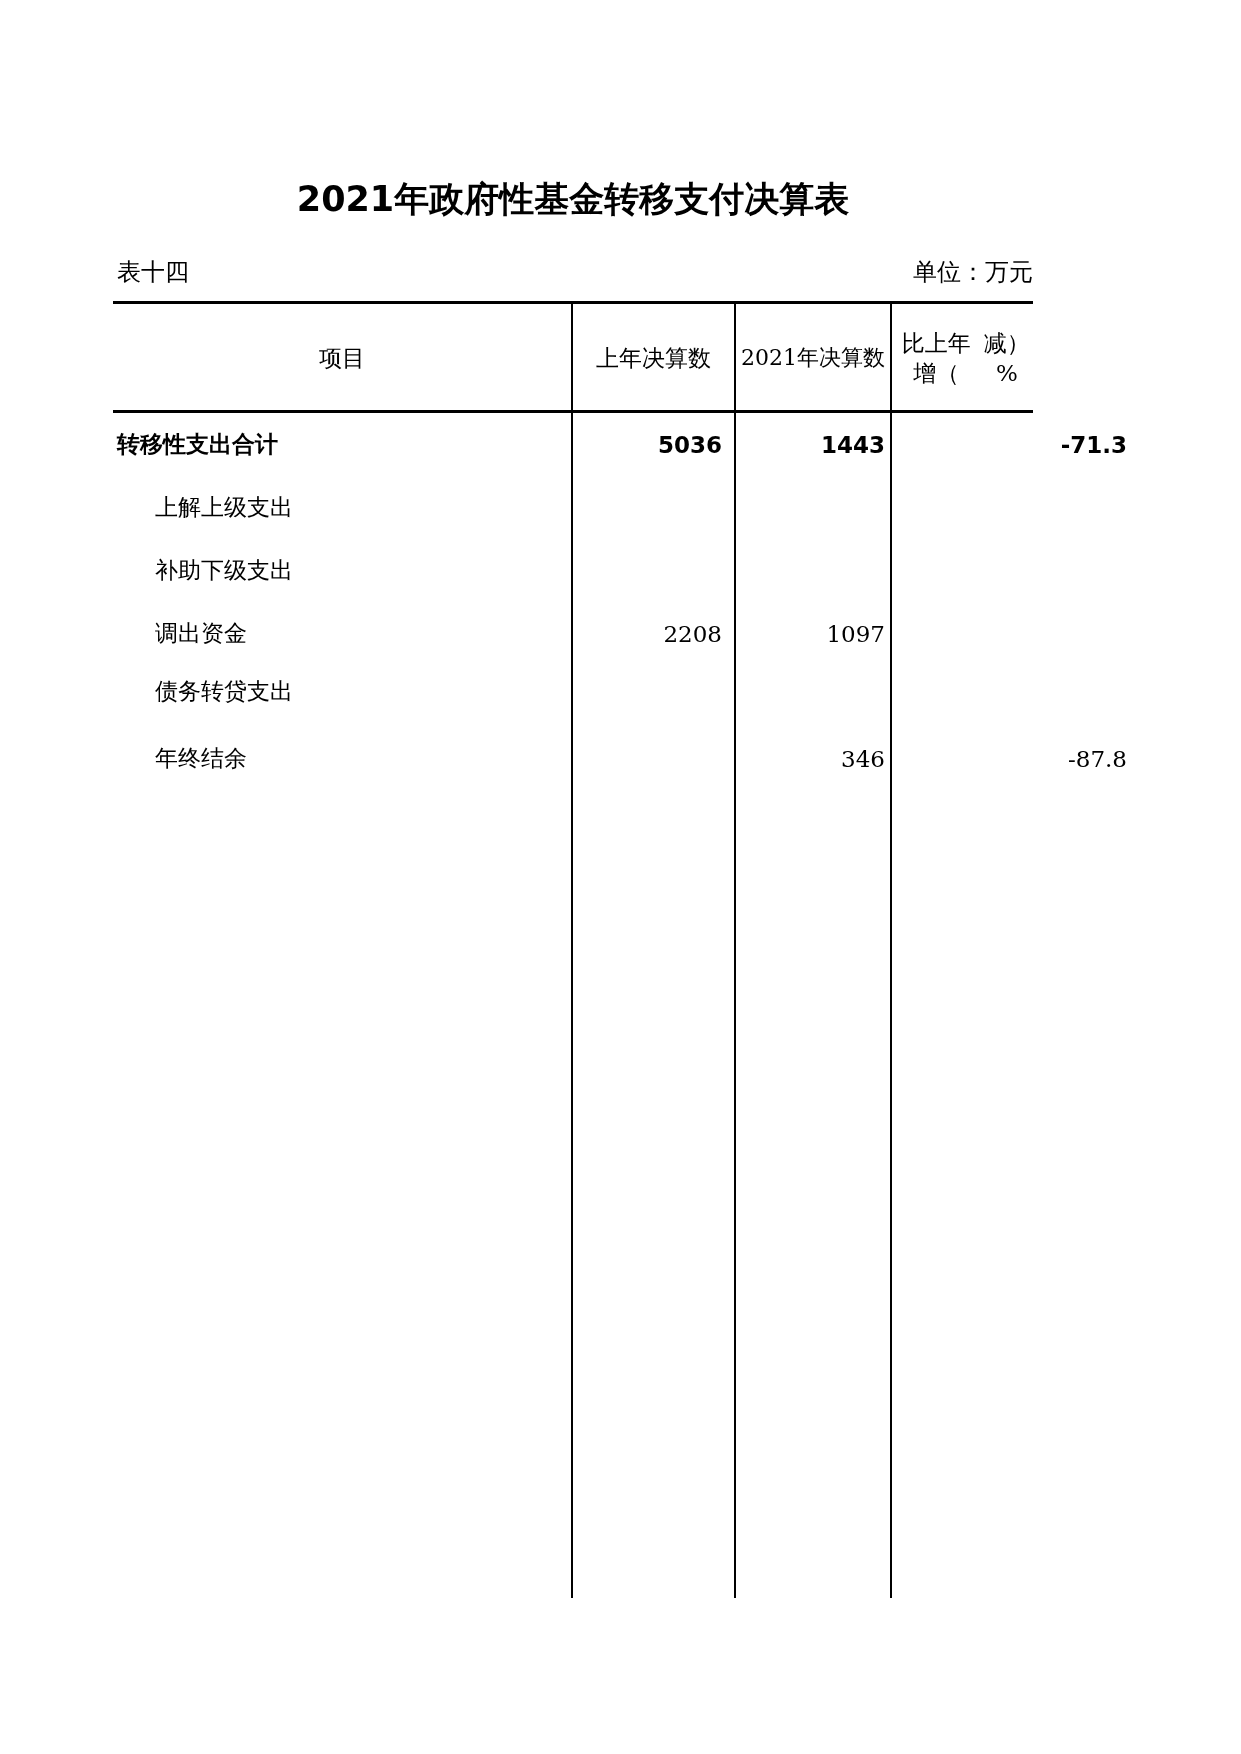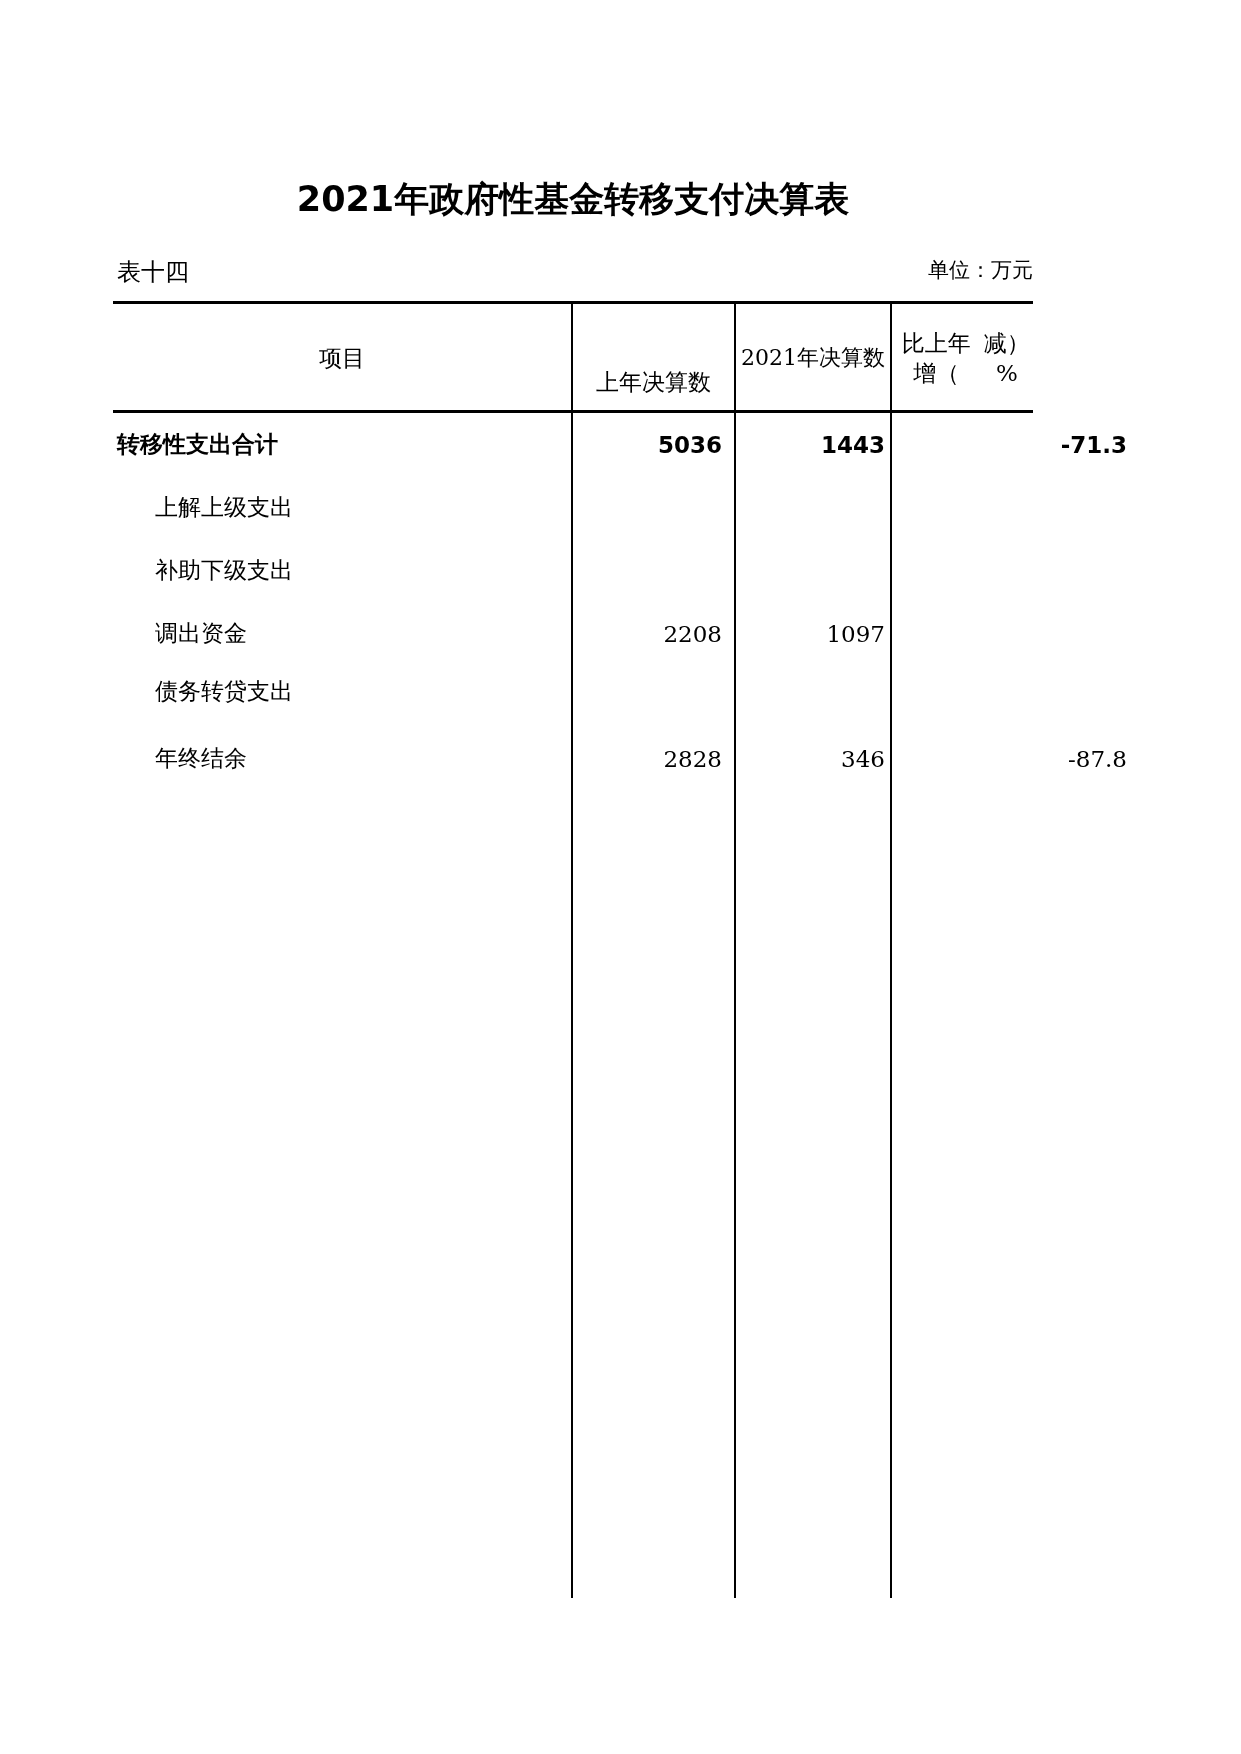--- a/index.html
+++ b/index.html
@@ -9,21 +9,21 @@
   }
   .title {
     position: absolute; left: 113px; width: 920px; top: 176px;
     text-align: center; font-size: 35px; font-weight: bold; letter-spacing: 0px;
     font-family: "DejaVu Sans", "Liberation Sans", sans-serif;
   }
   .meta-left {
     position: absolute; left: 117px; top: 256px; font-size: 24px;
   }
   .meta-right {
-    position: absolute; right: 208px; top: 256px; font-size: 21px; text-align: right;
+    position: absolute; right: 208px; top: 256px; font-size: 24px; text-align: right;
   }
   .hline { position: absolute; left: 113px; width: 920px; height: 3px; background: #000; }
   .vline { position: absolute; width: 2px; background: #000; }
   .hdr-cell {
     position: absolute; top: 304px; height: 107px;
     display: flex; align-items: center; justify-content: center;
     text-align: center; font-size: 23px; line-height: 30px;
   }
   .row { position: absolute; left: 113px; width: 920px; height: 63px; }
   .cell { position: absolute; top: 0; height: 63px; display: flex; align-items: center; font-size: 23px; }
@@ -45,21 +45,21 @@
 
   <div class="hline" style="top:301px;"></div>
   <div class="hline" style="top:410px;"></div>
 
   <div class="vline" style="left:571px; top:301px; height:1297px;"></div>
   <div class="vline" style="left:734px; top:301px; height:1297px;"></div>
   <div class="vline" style="left:890px; top:301px; height:1297px;"></div>
 
   <div>
     <div class="hdr-cell" style="left:113px; width:458px;">项目</div>
-    <div class="hdr-cell" style="left:573px; width:161px;margin-top:24px;">上年决算数</div>
+    <div class="hdr-cell" style="left:573px; width:161px;">上年决算数</div>
     <div class="hdr-cell" style="left:736px; width:154px; font-size:22px;">2021年决算数</div>
     <div class="hdr-cell" style="left:892px; width:141px; ">
       <span>比上年增（</span>
       <span>减）%</span>
     </div>
   </div>
 
   <div class="row bold" style="top:413px;">
     <div class="cell c-name">转移性支出合计</div>
     <div class="cell c-prev">5036</div>
@@ -85,17 +85,16 @@
     <div class="cell c-pct"></div>
   </div>
   <div class="row" style="top:660px;">
     <div class="cell c-name indent">债务转贷支出</div>
     <div class="cell c-prev"></div>
     <div class="cell c-cur"></div>
     <div class="cell c-pct"></div>
   </div>
   <div class="row" style="top:727px;">
     <div class="cell c-name indent">年终结余</div>
-    <div class="cell c-prev">2828</div>
     <div class="cell c-cur">346</div>
     <div class="cell c-pct">-87.8</div>
   </div>
 </div>
 
 </body></html>

